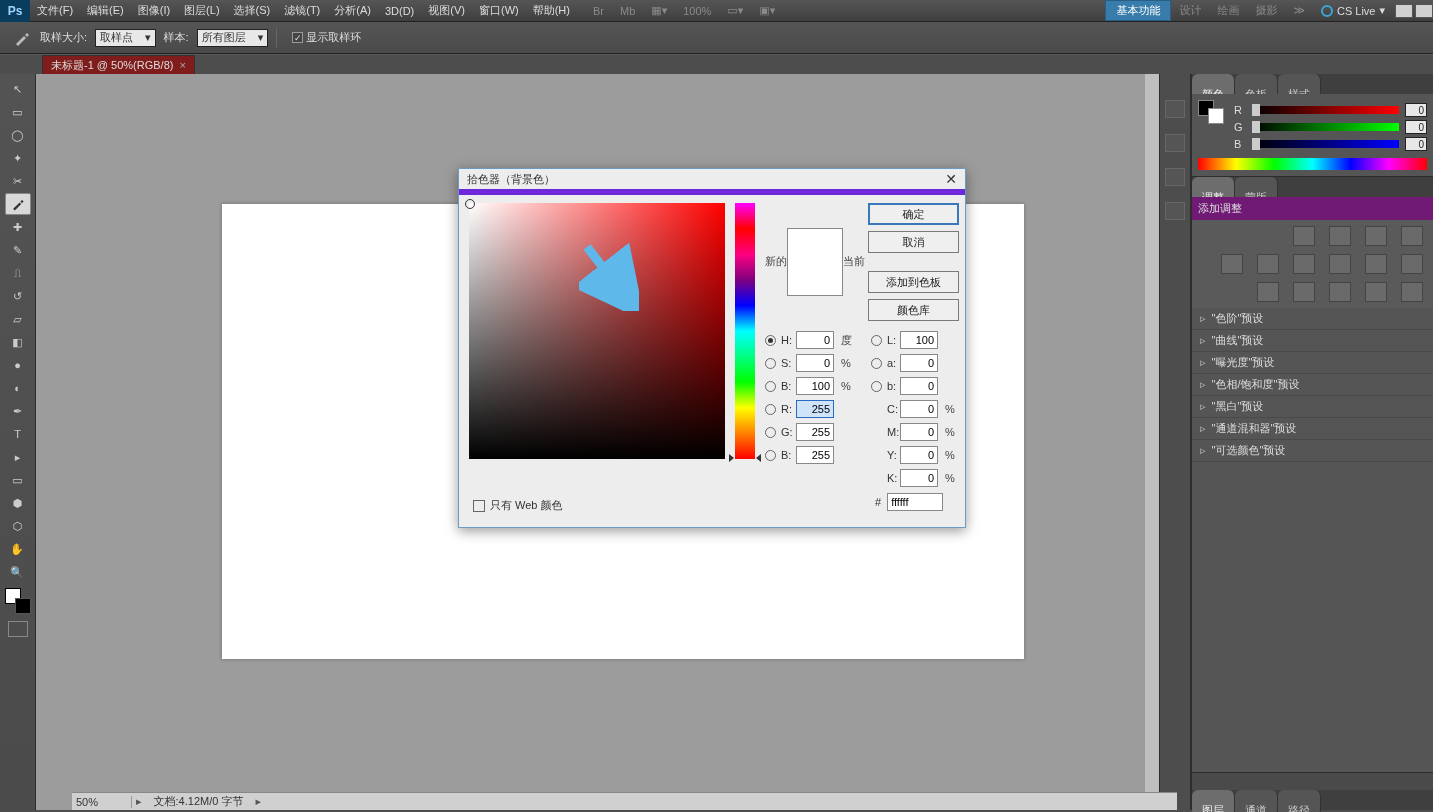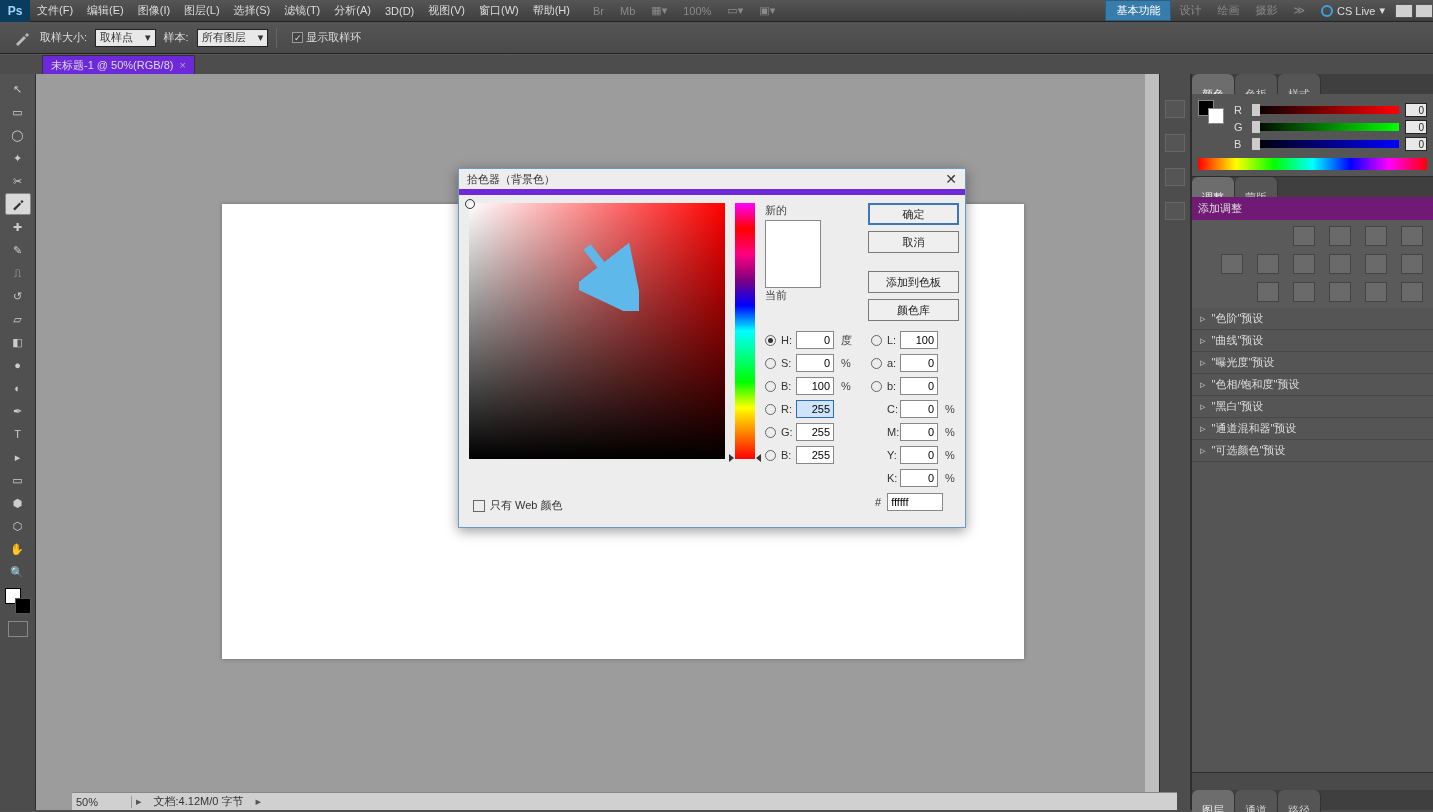--- a/index.html
+++ b/index.html
@@ -22,21 +22,21 @@
   .opt-icon { width:20px;height:20px;display:inline-block;}
   .opt-label { color:#ddd;}
   .opt-select { background:#e8e8e8;border:1px solid #222;height:18px;padding:0 4px;color:#333;display:inline-flex;align-items:center;gap:12px;}
   .opt-chev::after{content:"▾";color:#333;}
   .opt-check { display:flex;align-items:center;gap:3px;color:#ddd;}
   .opt-check .box{width:11px;height:11px;border:1px solid #999;background:#444;display:inline-flex;align-items:center;justify-content:center;}
   .opt-check .box::after{content:"✓";color:#ddd;font-size:9px;}
 
   
   .doctabs { height:20px; background:#4d4d4d; display:flex; padding-left:42px;border-top:1px solid #5a5a5a; }
-  .doctab { background:#6d28d9; color:#ddd; padding:2px 8px; display:flex;align-items:center;gap:6px; border:1px solid #333;border-bottom:none;}
+  .doctab { background:#7f1d1d; color:#ddd; padding:2px 8px; display:flex;align-items:center;gap:6px; border:1px solid #333;border-bottom:none;}
   .doctab .x{color:#aaa;}
 
   
   .mainrow { display:flex; height:736px; }
 
   .toolpalette { width:36px; background:linear-gradient(#535353,#4b4b4b); border-right:1px solid #2d2d2d; display:flex;flex-direction:column;align-items:center;padding-top:4px; gap:1px;}
   .tool { width:26px;height:22px;display:flex;align-items:center;justify-content:center;color:#ccc; }
   .tool.sel{background:#d9d9d9;border:1px solid #888;color:#333;border-radius:2px;}
   .fgbg { position:relative; width:26px;height:26px;margin-top:4px;}
   .fg { position:absolute; width:16px;height:16px;background:#fff;border:1px solid #000;left:0;top:0;}
@@ -88,21 +88,21 @@
   .sat-box{width:256px;height:256px;position:relative;background:
      linear-gradient(to top, #000, transparent),
      linear-gradient(to right, #fff, #f00);}
   .sat-cursor{position:absolute;left:-4px;top:-4px;width:10px;height:10px;border:1px solid #333;border-radius:50%;}
   .hue-col{width:20px;height:256px;background:linear-gradient(to bottom,#ff00ff,#ff0000,#ff0080,#800080,#0000ff,#00ffff,#00ff80,#00ff00,#ffff00,#ff8000,#ff0000);position:relative;}
   .hue-tri{position:absolute;left:-6px;bottom:-3px;width:0;height:0;border-top:4px solid transparent;border-bottom:4px solid transparent;border-left:5px solid #333;}
   .hue-tri.r{left:auto;right:-6px;border-left:none;border-right:5px solid #333;}
 
   .dlg-right{flex:1;display:flex;flex-direction:column;}
   .swatch-col{display:flex;justify-content:space-between;}
-  .swatch-block{display:flex;flex-direction:column;align-items:flex-start;}
+  .swatch-block{display:flex;flex-direction:row;align-items:center;}
   .swatch-lbl{color:#444;margin-bottom:2px;}
   .swatch{width:56px;height:68px;border:1px solid #888;background:#fff;}
   .swatch .half{height:50%;}
   .btn-col{display:flex;flex-direction:column;gap:6px;}
   .ps-btn{width:91px;height:22px;background:#efefef;border:1px solid #7a7a7a;color:#222;}
   .ps-btn.primary{border:2px solid #3a77bb;}
 
   .num-grid{margin-top:10px;display:grid;grid-template-columns:auto 14px 40px 16px 10px auto 12px 40px 16px;row-gap:5px;column-gap:3px;align-items:center;color:#333;}
   .radio{width:11px;height:11px;border:1px solid #666;border-radius:50%;display:inline-block;position:relative;}
   .radio.sel::after{content:"";position:absolute;left:2px;top:2px;width:5px;height:5px;background:#333;border-radius:50%;}

